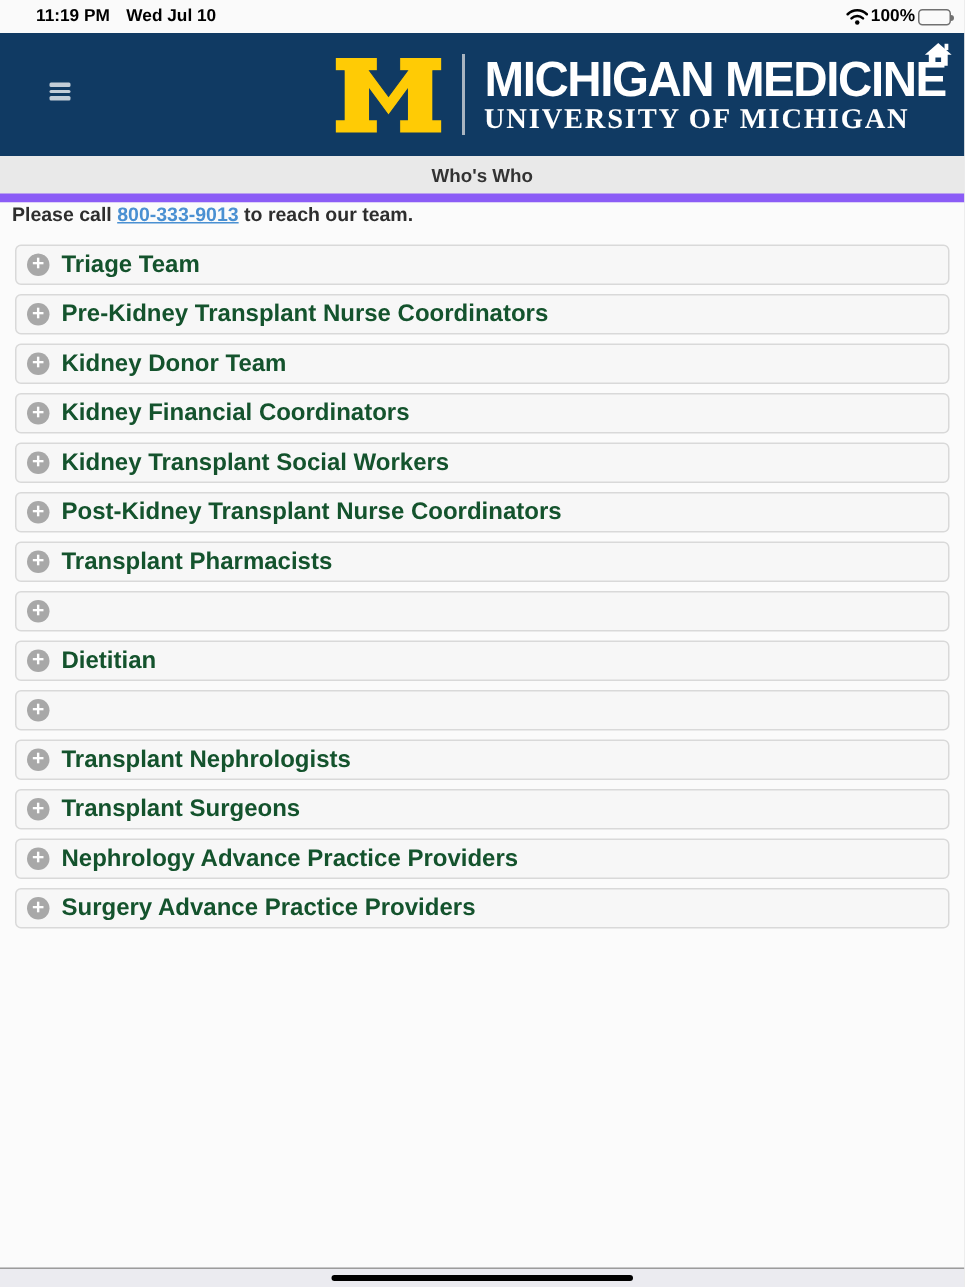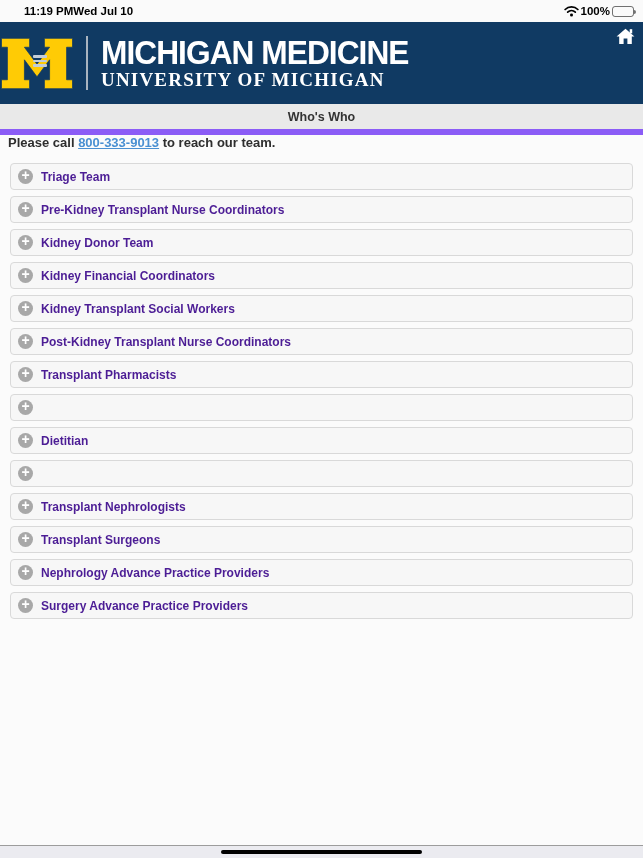--- a/index.html
+++ b/index.html
@@ -15,40 +15,40 @@
   }
 
   
   .status-bar {
     height: 22px; flex: 0 0 22px;
     background: #fafafa;
     display: flex; align-items: center; justify-content: space-between;
     padding: 0 9px 0 24px;
     font-size: 11.5px; font-weight: bold; color: #000;
   }
-  .status-left { display: flex; align-items: flex-start; }
+  .status-left { display: flex; gap: 11px; align-items: flex-start; }
   .status-right { display: flex; gap: 2px; align-items: center; }
   .battery-shell {
     width: 22px; height: 11px;
     border: 1px solid rgba(0,0,0,.55); border-radius: 3px;
     padding: 1px; position: relative;
   }
   .battery-fill { width: 100%; height: 100%; background: #000; border-radius: 1.5px; }
   .battery-nub {
     position: absolute; right: -3px; top: 3px;
     width: 2px; height: 4px; background: rgba(0,0,0,.55);
     border-radius: 0 2px 2px 0;
   }
 
   
   .app-header {
     flex: 0 0 82px; height: 82px;
     background: #103a63;
     position: relative;
-    display: flex; align-items: center; justify-content: flex-start;
+    display: flex; align-items: center; justify-content: flex-end;
   }
   .hamburger {
     position: absolute; left: 33px; top: 33px;
     display: flex; flex-direction: column; gap: 2px; cursor: pointer;
   }
   .hamburger span { width: 14px; height: 2.5px; background: #c3cdd8; border-radius: 1px; }
   .home-btn { position: absolute; right: 7px; top: 4px; cursor: pointer; }
   .brand { display: flex; align-items: center; }
   .block-m { width: 74px; height: 57px; display: block; }
   .brand-divider { width: 2px; height: 54px; background: #a9b4c0; margin: 0 13px 0 12px; }
@@ -90,21 +90,21 @@
     display: flex; align-items: center;
     padding-left: 7px;
     cursor: pointer;
   }
   .plus-icon {
     width: 15px; height: 15px; flex: 0 0 15px;
     background: #a8a8a8; border-radius: 50%;
     color: #fff; font-weight: bold; font-size: 14px; line-height: 13px;
     text-align: center;
   }
-  .acc-label { margin-left: 8px; font-size: 12px; font-weight: bold; color: #4c1d95; }
+  .acc-label { margin-left: 8px; font-size: 16px; font-weight: bold; color: #14532d; }
 
   
   .bottom-strip {
     flex: 0 0 13px; height: 13px;
     background: #ebebf0;
     border-top: 1px solid #9c9c9c;
     display: flex; align-items: center; justify-content: center;
   }
   .home-indicator { width: 201px; height: 4.5px; background: #000; border-radius: 3px; }
 </style>

